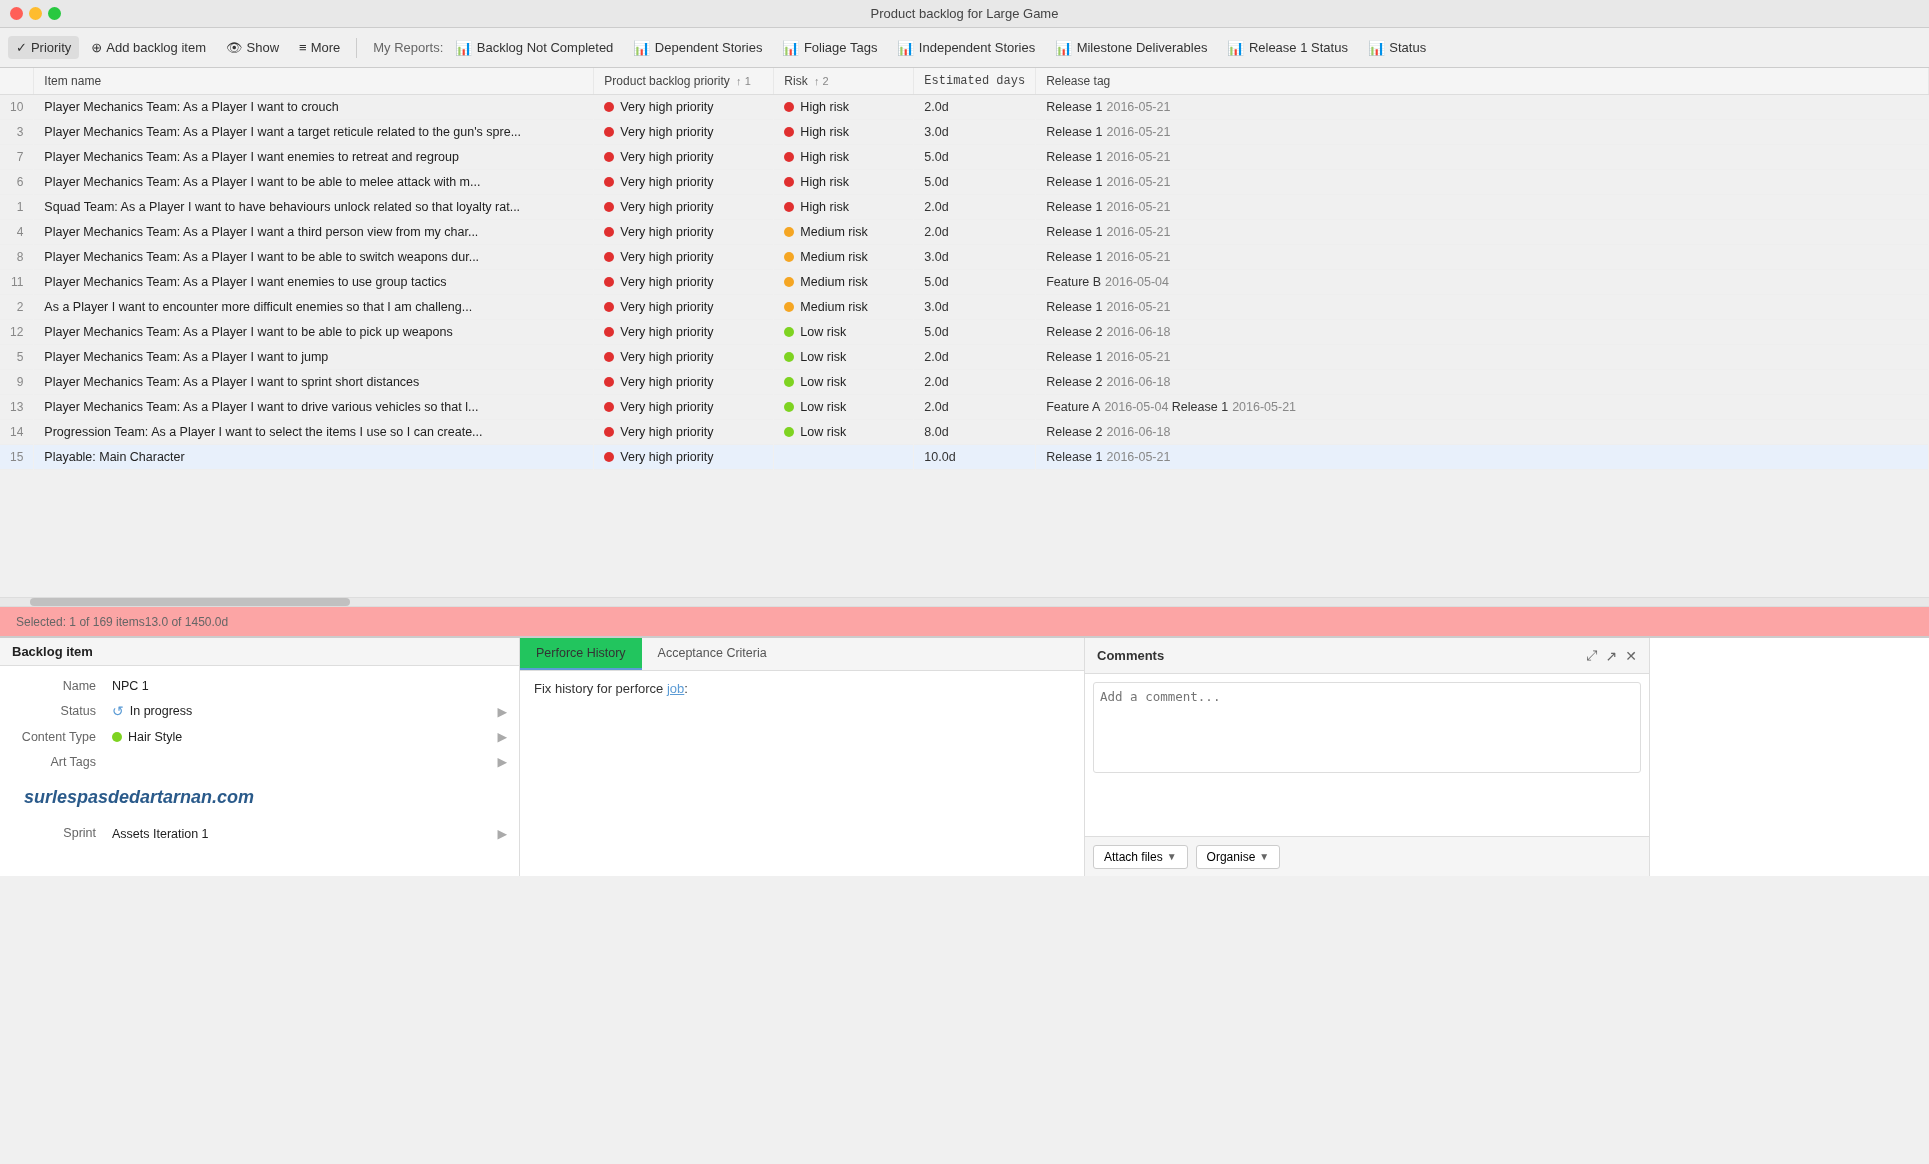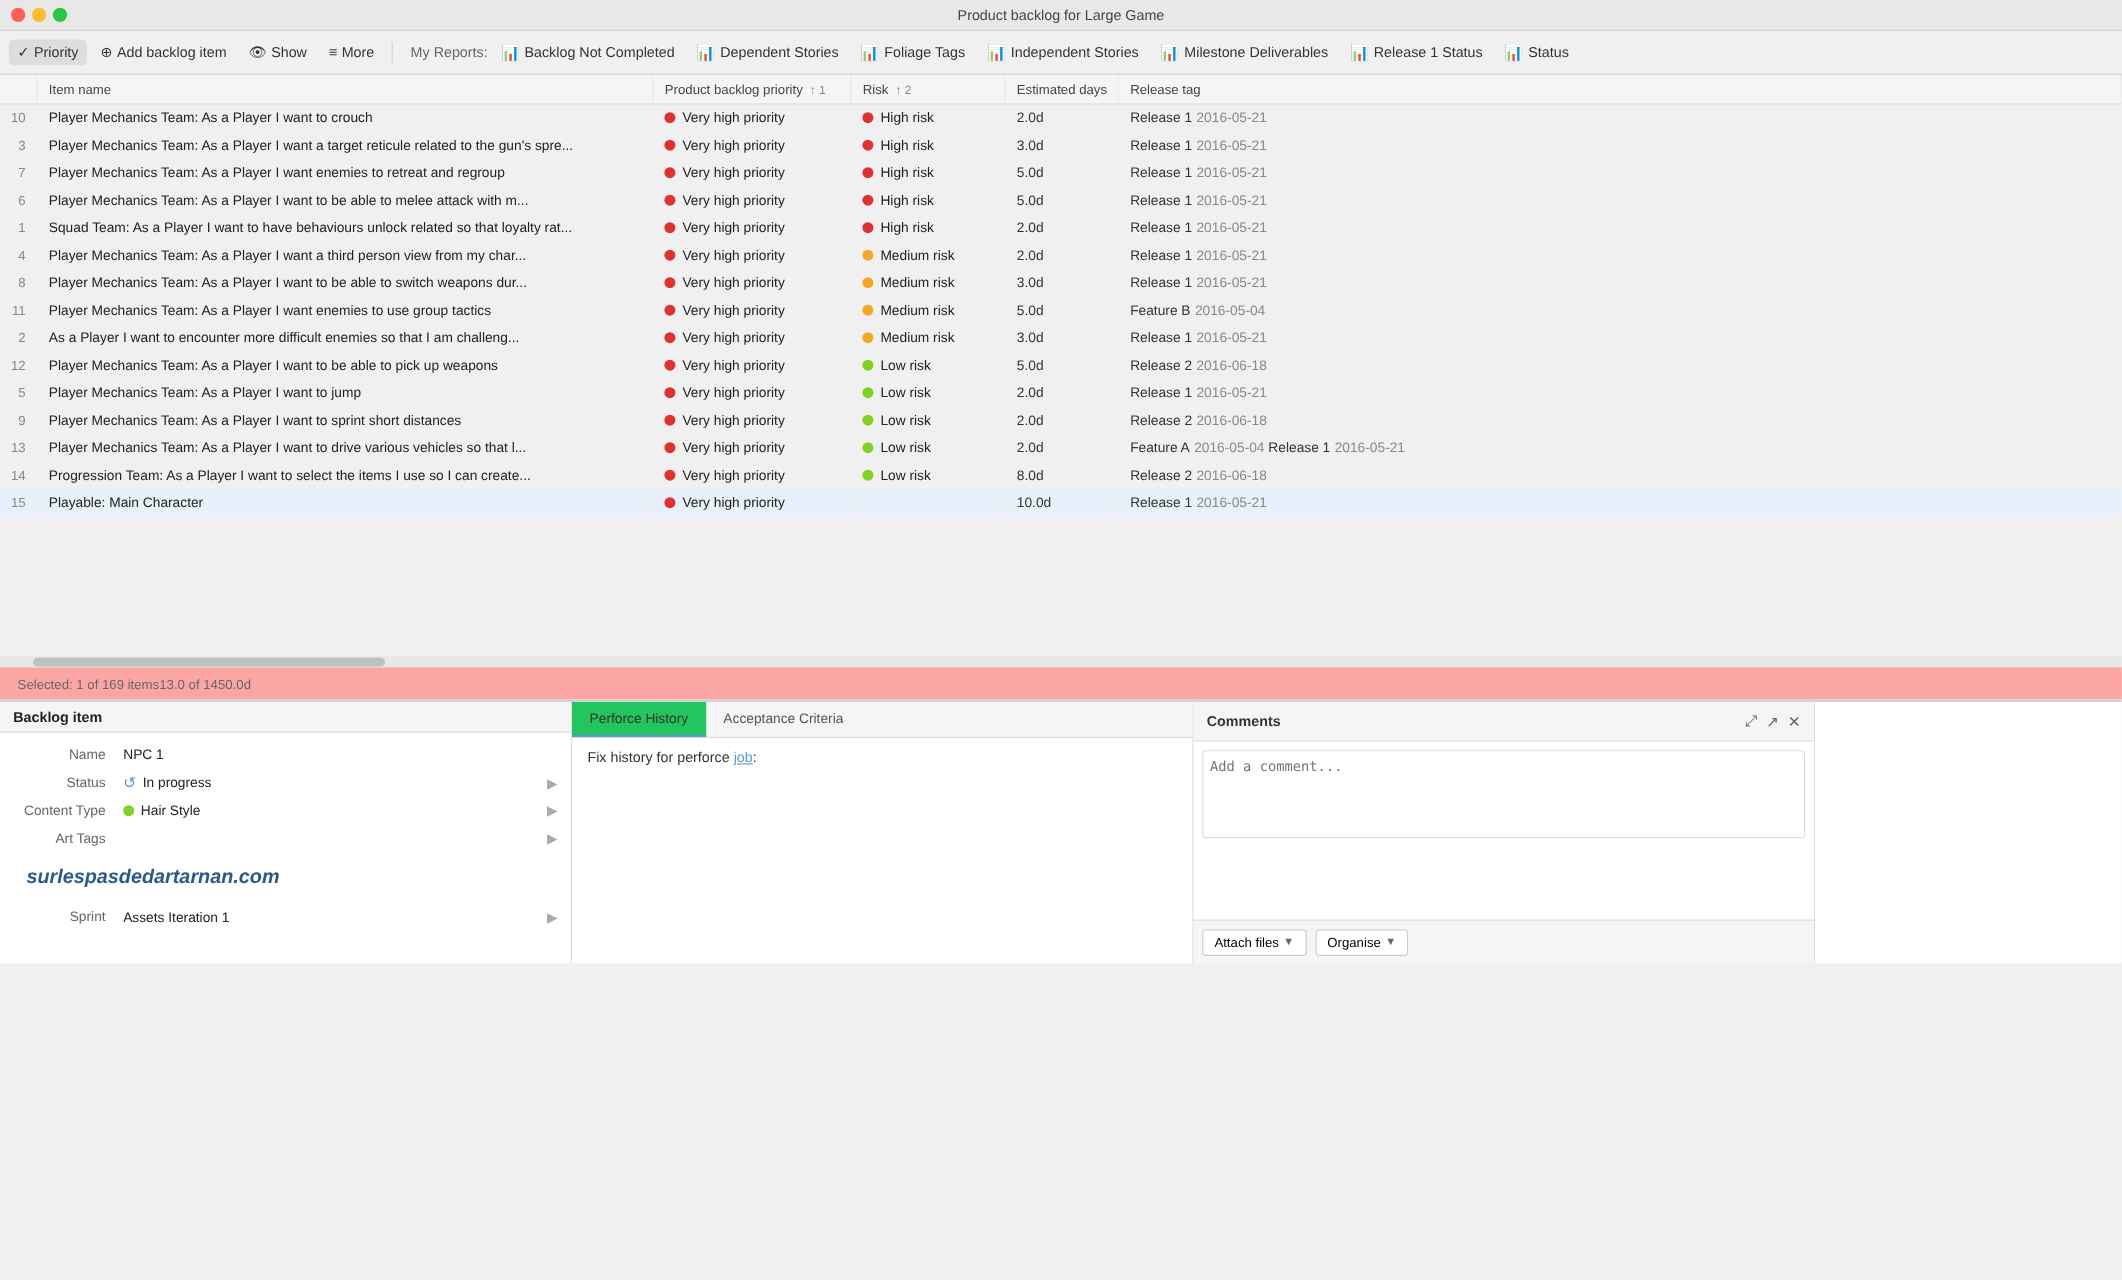--- a/index.html
+++ b/index.html
@@ -206,21 +206,21 @@
       border-bottom: 1px solid #ddd;
       background: #f5f5f5;
       align-items: center;
       padding: 0 12px;
       height: 36px;
     }
     .comments-header-title { font-weight: 600; font-size: 13px; color: #333; flex: 1; }
     .comments-header-icons { display: flex; gap: 8px; }
     .header-icon-btn { background: none; border: none; cursor: pointer; color: #666; font-size: 14px; }
     .comments-body { padding: 8px; flex: 1; }
-    .comment-input { width: 100%; border: 1px solid #ddd; border-radius: 3px; padding: 6px; font-size: 12.5px; color: #aaa; height: 80px; resize: none; }
+    .comment-input { width: 100%; border: 1px solid #ddd; border-radius: 3px; padding: 6px; font-size: 12.5px; color: #aaa; height: 91px; resize: none; }
     .comments-right-panel { width: 280px; border-left: 1px solid #ddd; }
     .comments-footer {
       display: flex;
       align-items: center;
       border-top: 1px solid #ddd;
       padding: 6px 8px;
       gap: 8px;
       background: #f5f5f5;
       height: 40px;
     }
@@ -322,21 +322,21 @@
           <span>Item name</span>
         </th>
         <th style="width:180px;">
           <span>Product backlog priority</span>
           <span class="sort-arrow">↑ <span>1</span></span>
         </th>
         <th style="width:140px;">
           <span>Risk</span>
           <span class="sort-arrow">↑ <span>2</span></span>
         </th>
-        <th style="width:100px;">
+        <th style="width:100px;font-family:Liberation Mono, monospace;">
           <span>Estimated days</span>
         </th>
         <th>
           <span>Release tag</span>
         </th>
       </tr>
     </thead>
     <tbody id="table-body">
     <tr>
       <td class="row-num">10</td>

